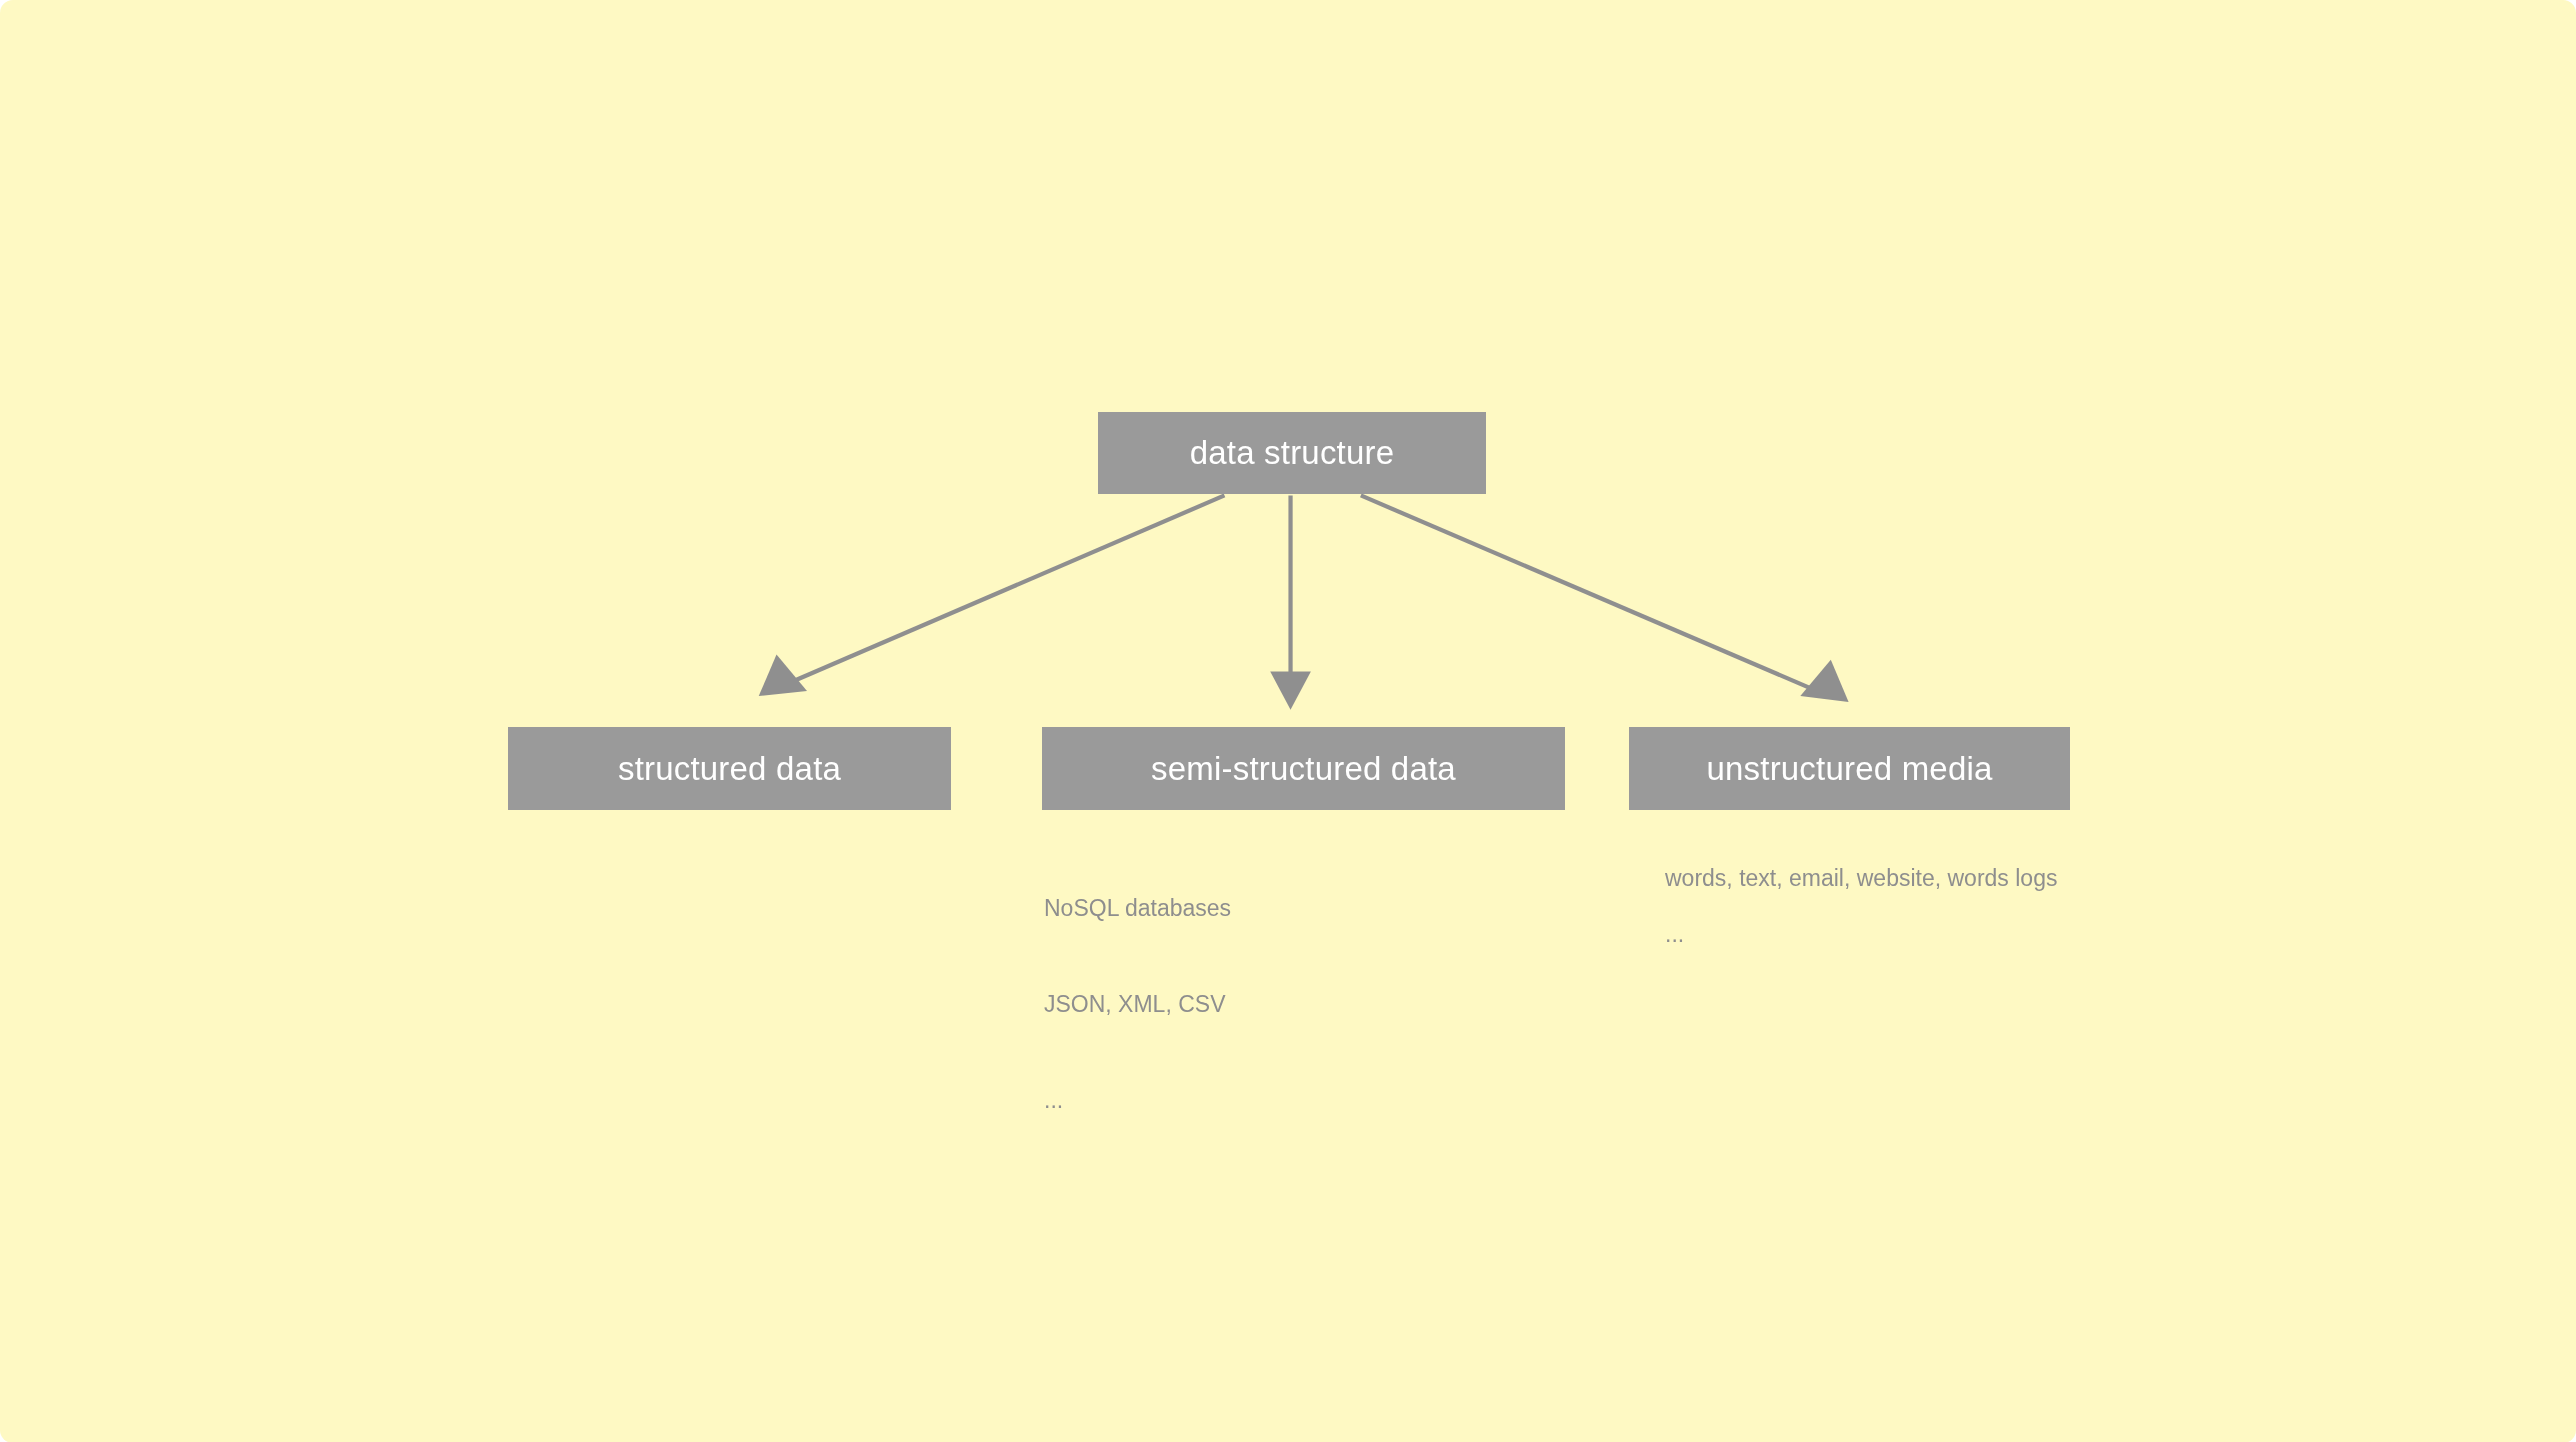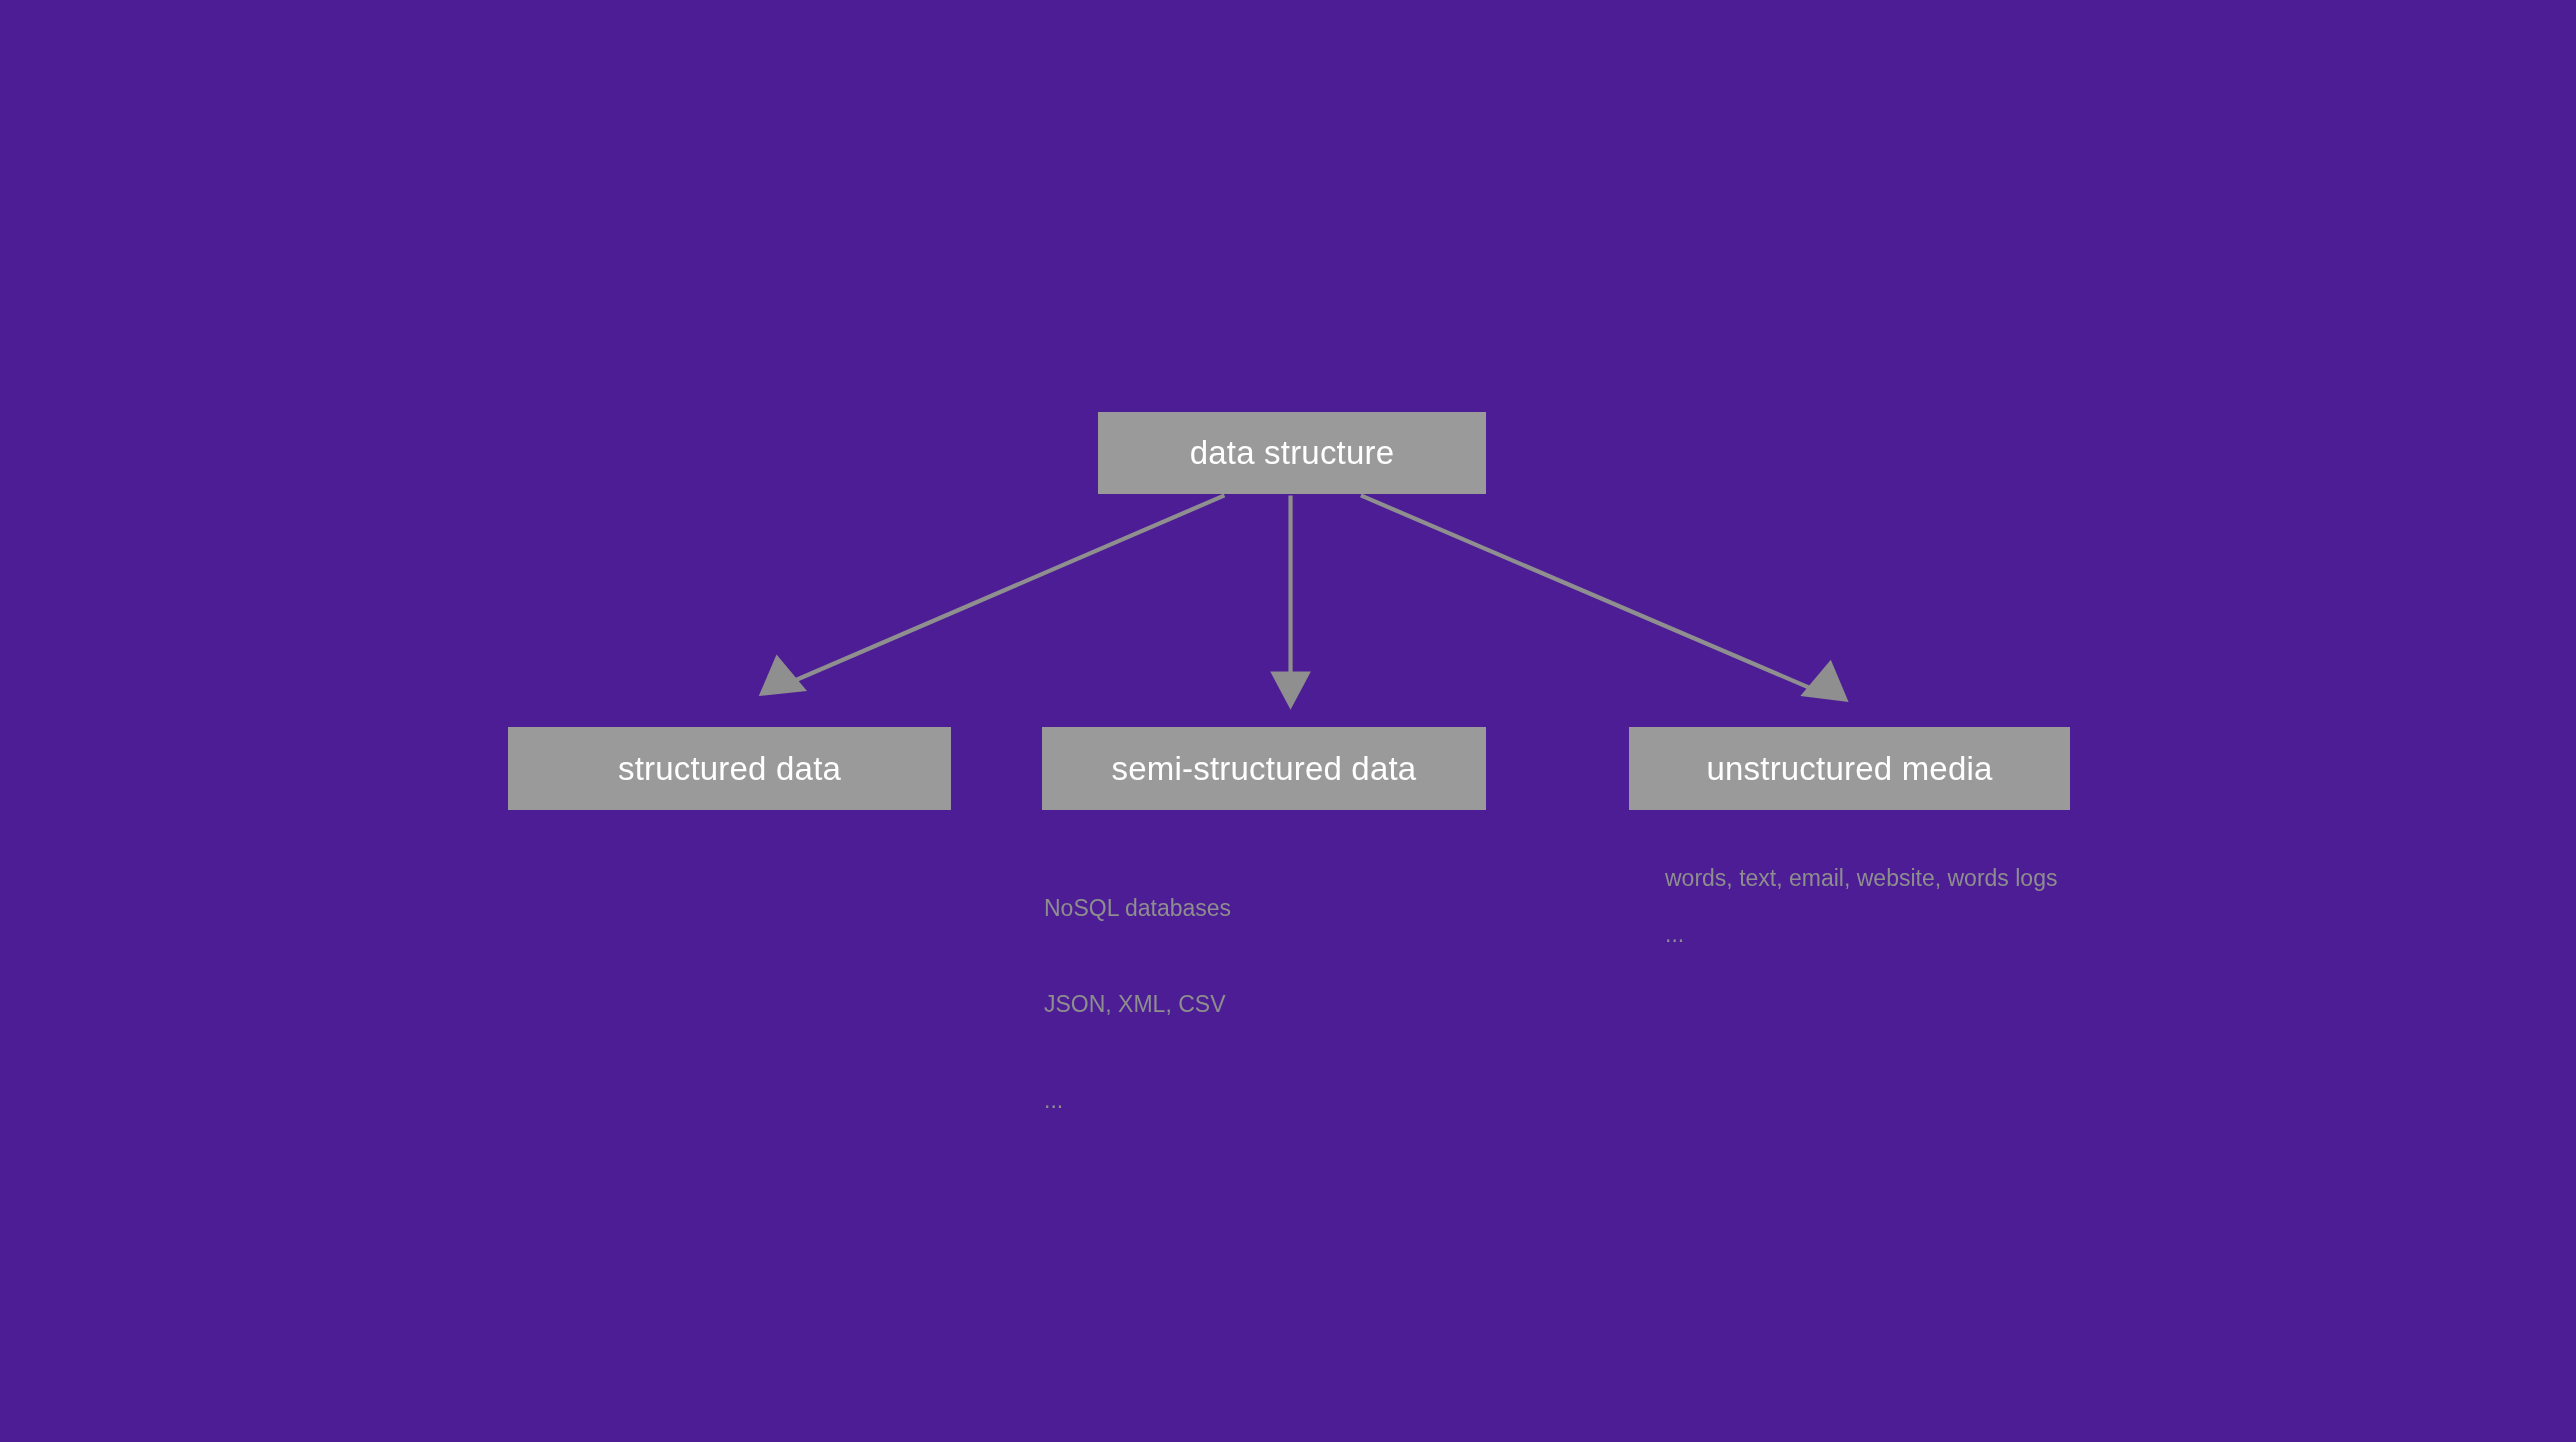--- a/index.html
+++ b/index.html
@@ -5,23 +5,24 @@
 <style>
   html, body {
     margin: 0;
     padding: 0;
     background: #ffffff;
   }
   #canvas {
     position: relative;
     width: 2576px;
     height: 1443px;
-    background: #4c1d95;
+    background: #fef9c3;
     overflow: hidden;
     font-family: "Liberation Sans", sans-serif;
+    border-radius: 13px;
   }
   #edges {
     position: absolute;
     left: 0;
     top: 0;
     width: 2576px;
     height: 1443px;
     pointer-events: none;
   }
   .node {
@@ -50,21 +51,21 @@
   #node-structured {
     left: 508px;
     top: 727px;
     width: 443px;
     height: 83px;
     font-size: 33px;
   }
   #node-semi-structured {
     left: 1042px;
     top: 727px;
-    width: 444px;
+    width: 523px;
     height: 83px;
     font-size: 33px;
   }
   #node-unstructured {
     left: 1629px;
     top: 727px;
     width: 441px;
     height: 83px;
     font-size: 33px;
   }

